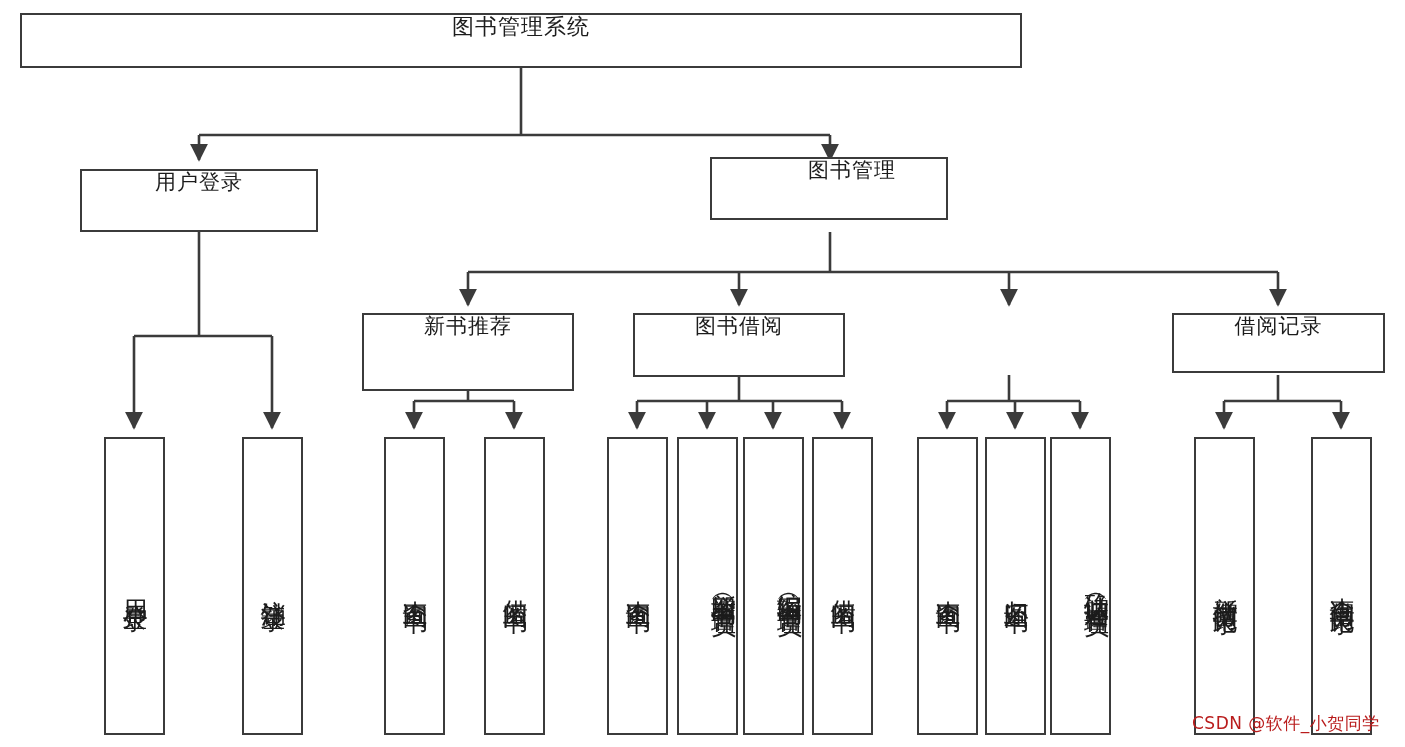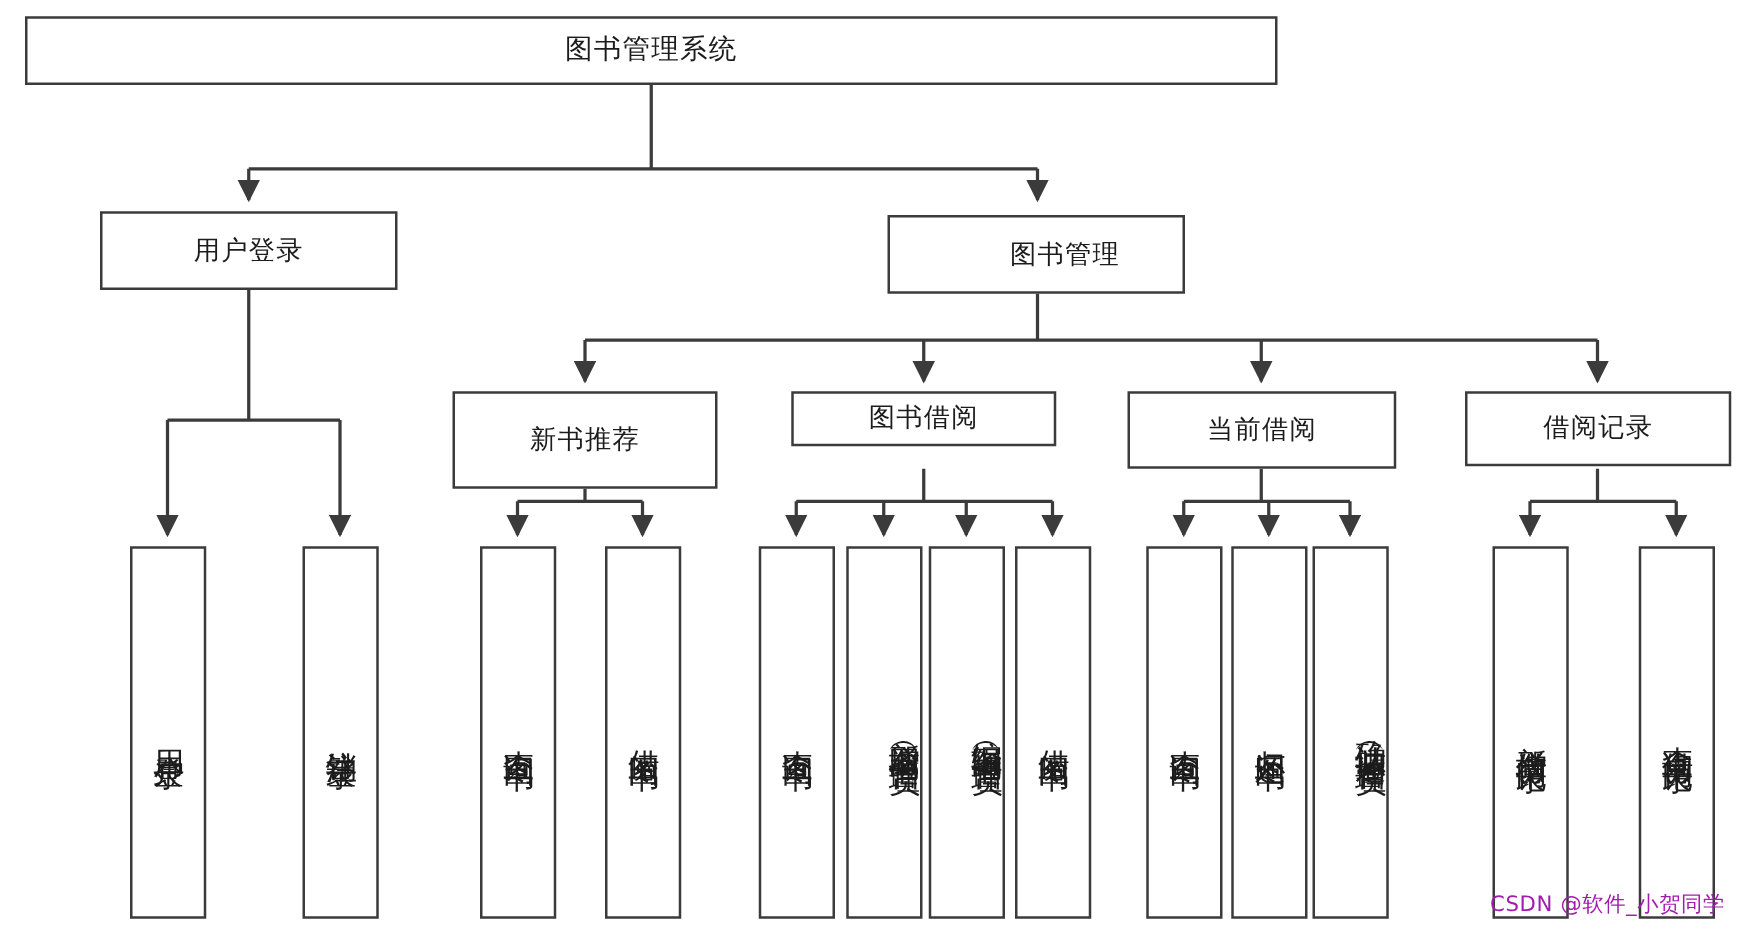--- a/index.html
+++ b/index.html
@@ -19,21 +19,21 @@
     left:0; top:0;
     width:1405px; height:747px;
     pointer-events:none;
   }
   .node{
     position:absolute;
     box-sizing:border-box;
     background:#ffffff;
     border:2px solid #3b3b3b;
     display:flex;
-    align-items:center;
+    align-items:flex-start;
     justify-content:center;
     color:#1c1c1c;
     z-index:2;
   }
   .node.h{
     font-size:21px;
     letter-spacing:1px;
     line-height:1.1;
   }
   .node.root{
@@ -52,21 +52,21 @@
     justify-content:center;
   }
   .node.v.long{
     align-items:flex-start;
   }
   .watermark{
     position:absolute;
     left:1192px;
     top:712px;
     font-size:17px;
-    color:#a21caf;
+    color:#b91c1c;
     letter-spacing:0.5px;
     z-index:3;
     white-space:nowrap;
     pointer-events:none;
   }
 </style>
 </head>
 <body>
 
 <div id="canvas">
@@ -121,32 +121,29 @@
     </g>
   </svg>
 
   <div class="node h root" style="left:20px; top:13px; width:1002px; height:55px;">
     <span>图书管理系统</span>
   </div>
 
   <div class="node h" style="left:80px; top:169px; width:238px; height:63px;">
     <span>用户登录</span>
   </div>
-  <div class="node h" style="left:710px; top:172px; width:238px; height:63px;padding-left:46px;">
+  <div class="node h" style="left:710px; top:157px; width:238px; height:63px;padding-left:46px;">
     <span>图书管理</span>
   </div>
 
   <div class="node h" style="left:362px; top:313px; width:212px; height:78px;">
     <span>新书推荐</span>
   </div>
-  <div class="node h" style="left:633px; top:313px; width:212px; height:44px;">
+  <div class="node h" style="left:633px; top:313px; width:212px; height:64px;">
     <span>图书借阅</span>
-  </div>
-  <div class="node h" style="left:902px; top:313px; width:215px; height:62px;">
-    <span>当前借阅</span>
   </div>
   <div class="node h" style="left:1172px; top:313px; width:213px; height:60px;">
     <span>借阅记录</span>
   </div>
 
   <div class="node v" style="left:104px; top:437px; width:61px; height:298px;">
     <span>用户登录</span>
   </div>
   <div class="node v" style="left:242px; top:437px; width:61px; height:298px;">
     <span>注销登录</span>

